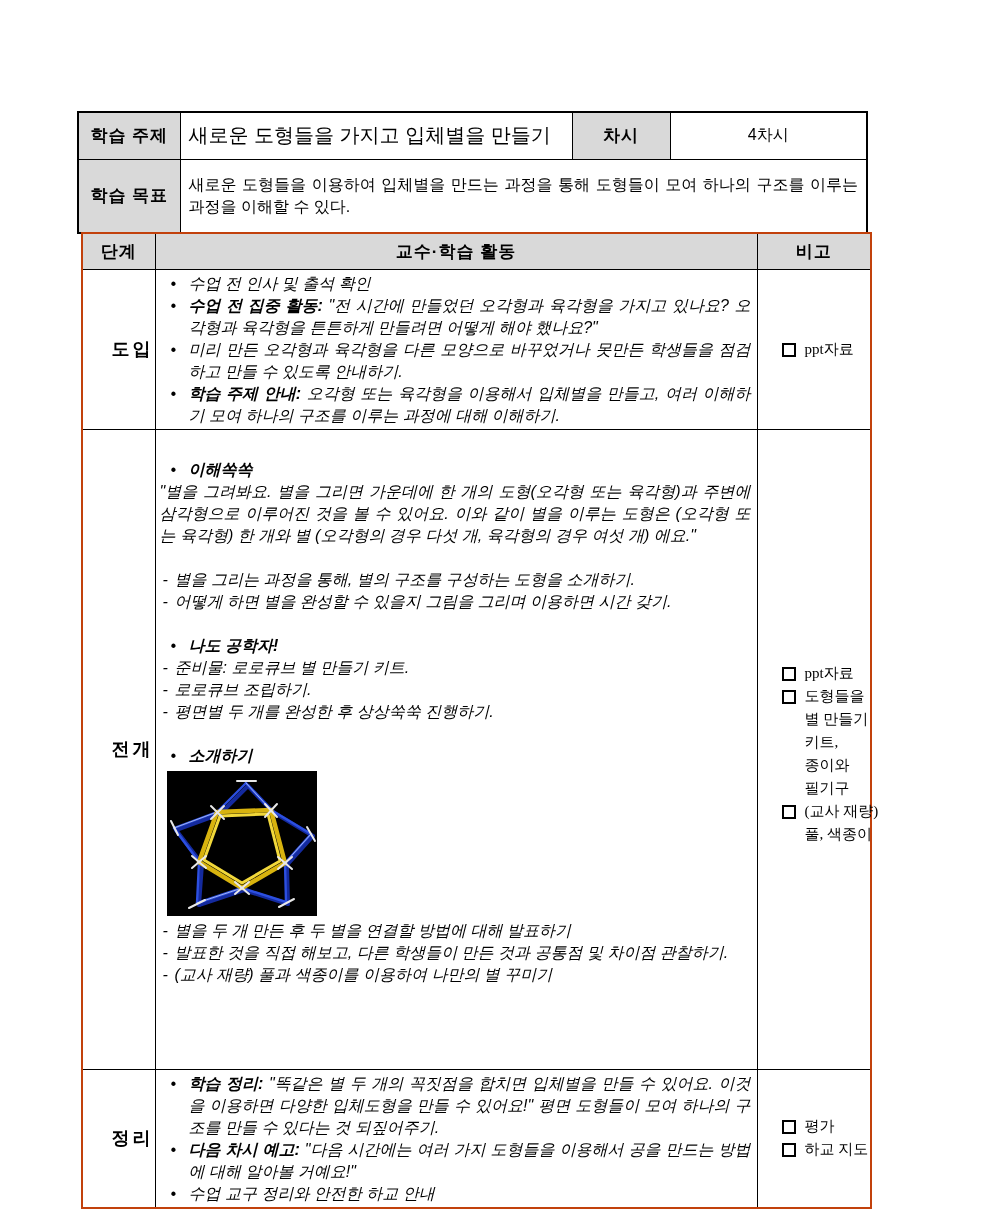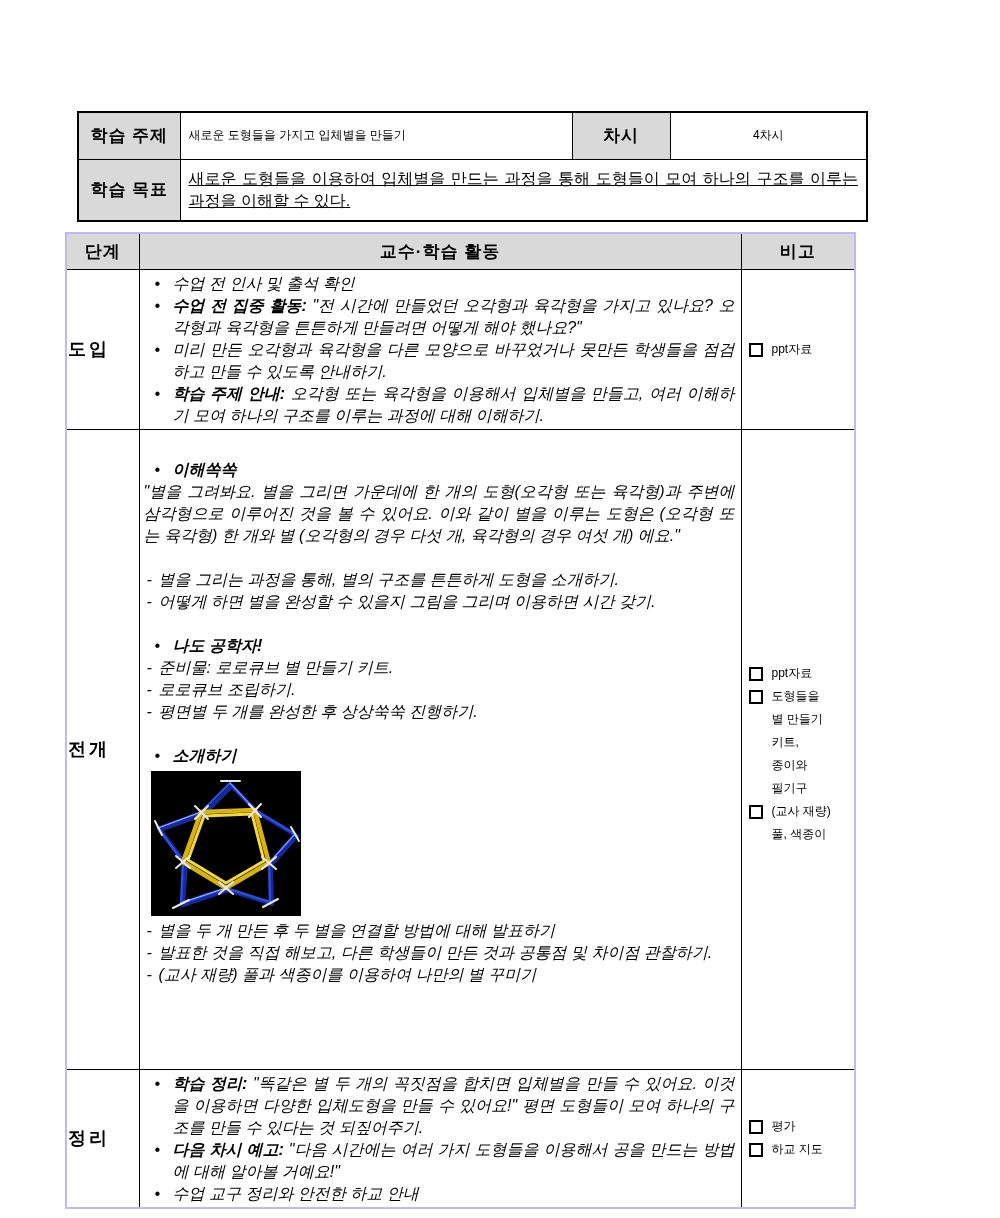--- a/index.html
+++ b/index.html
@@ -5,53 +5,53 @@
   html,body{margin:0;padding:0;}
   body{
     width:1000px;height:1218px;background:#ffffff;color:#000;
     font-family:"Liberation Sans","DejaVu Sans",sans-serif;
     -webkit-font-smoothing:antialiased;
   }
   .sheet{position:relative;width:1000px;height:1218px;overflow:hidden;background:#fff;border-radius:13px;}
 
   table{border-collapse:collapse;table-layout:fixed;}
   #top-table{position:absolute;left:77px;top:111px;width:789px;border:2px solid #000;}
-  #main-table{position:absolute;left:65px;top:232px;width:789px;border:2px solid #c4b5fd;}
+  #main-table{position:absolute;left:81px;top:232px;width:789px;border:2px solid #c2410c;}
   td{border:1px solid #000;vertical-align:middle;}
 
   .lbl{
     background:#d9d9d9;text-align:center;font-weight:bold;font-size:17px;
     letter-spacing:1px;
   }
-  .val{font-size:12px;padding:2px 8px;text-align:left;}
-  .val-center{font-size:12px;text-align:center;}
-  .goal{font-size:16px;line-height:22px;padding:8px 8px;text-align:justify;text-decoration:underline;}
+  .val{font-size:20px;padding:2px 8px;text-align:left;}
+  .val-center{font-size:16px;text-align:center;}
+  .goal{font-size:16px;line-height:22px;padding:14px 8px;text-align:justify;}
 
   .hdr{
     background:#d9d9d9;text-align:center;font-weight:bold;font-size:17px;
     letter-spacing:1px;
   }
   .stage{
-    text-align:left;font-weight:bold;font-size:18px;letter-spacing:3px;
+    text-align:right;font-weight:bold;font-size:18px;letter-spacing:3px;
     vertical-align:middle;
   }
   .act{
     vertical-align:top;padding:3px 6px 2px 4px;font-size:16px;line-height:22px;
     text-align:justify;
     font-style:italic;
   }
   .item{position:relative;padding-left:29px;}
   .item.bullet::before{content:"\2022";position:absolute;left:11px;top:0;}
   .item.dash{padding-left:15px;}
   .item.dash::before{content:"-";position:absolute;left:3px;top:0;}
   .item.para{padding-left:0;}
   .sp{height:22px;}
   .sp-lg{height:26px;}
 
-  .note-cell{vertical-align:middle;padding:0 3px 0 6px;font-size:12px;line-height:23px;}
+  .note-cell{vertical-align:middle;padding:0 3px 0 23px;font-size:15px;line-height:23px;font-family:Liberation Serif, serif;}
   .note-cell.note-top{vertical-align:top;padding-top:232px;}
   .note{display:flex;align-items:flex-start;}
   .chk{
     flex:0 0 auto;width:10px;height:10px;border:2px solid #000;
     margin:5px 9px 0 1px;background:#fff;
   }
   .nl div{white-space:nowrap;}
 
   .photo{display:block;margin:4px 0 4px 7px;}
 </style>
@@ -113,21 +113,21 @@
       </td>
     </tr>
 
     <tr style="height:640px">
       <td class="stage">전개</td>
       <td class="act">
         <div class="sp-lg"></div>
         <div class="item bullet"><b>이해쏙쏙</b><span></span></div>
         <div class="item para"><b></b><span>"별을 그려봐요. 별을 그리면 가운데에 한 개의 도형(오각형 또는 육각형)과 주변에 삼각형으로 이루어진 것을 볼 수 있어요. 이와 같이 별을 이루는 도형은 (오각형 또는 육각형) 한 개와 별 (오각형의 경우 다섯 개, 육각형의 경우 여섯 개) 에요."</span></div>
         <div class="sp"></div>
-        <div class="item dash"><b></b><span>별을 그리는 과정을 통해, 별의 구조를 튼튼하게 도형을 소개하기.</span></div>
+        <div class="item dash"><b></b><span>별을 그리는 과정을 통해, 별의 구조를 구성하는 도형을 소개하기.</span></div>
         <div class="item dash"><b></b><span>어떻게 하면 별을 완성할 수 있을지 그림을 그리며 이용하면 시간 갖기.</span></div>
         <div class="sp"></div>
         <div class="item bullet"><b>나도 공학자!</b><span></span></div>
         <div class="item dash"><b></b><span>준비물: 로로큐브 별 만들기 키트.</span></div>
         <div class="item dash"><b></b><span>로로큐브 조립하기.</span></div>
         <div class="item dash"><b></b><span>평면별 두 개를 완성한 후 상상쑥쑥 진행하기.</span></div>
         <div class="sp"></div>
         <div class="item bullet"><b>소개하기</b><span></span></div>
 
         <svg class="photo" width="150" height="145" viewBox="0 0 150 145" role="img">

